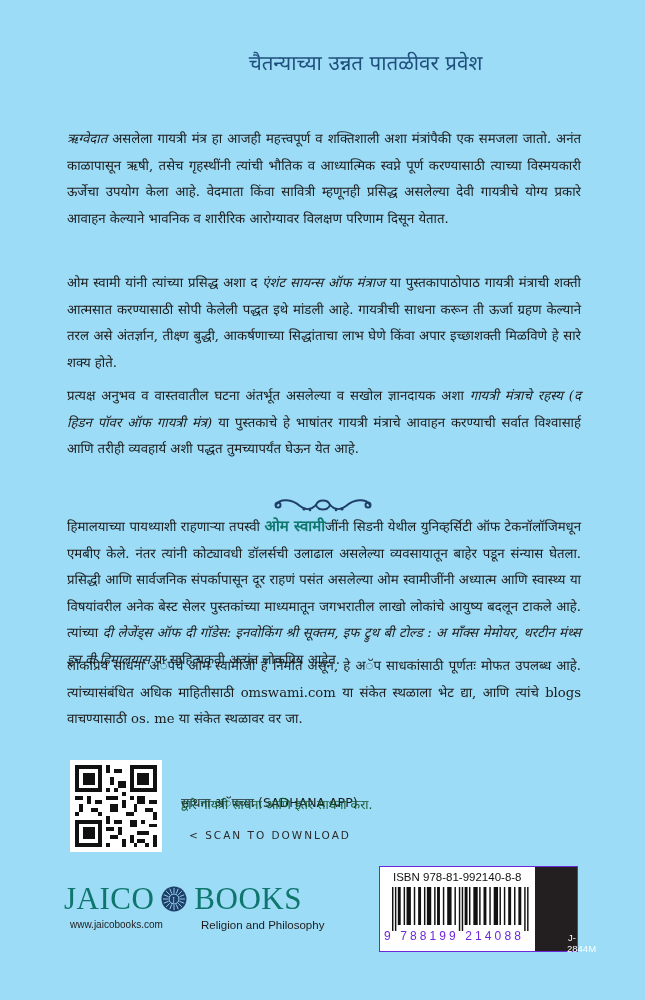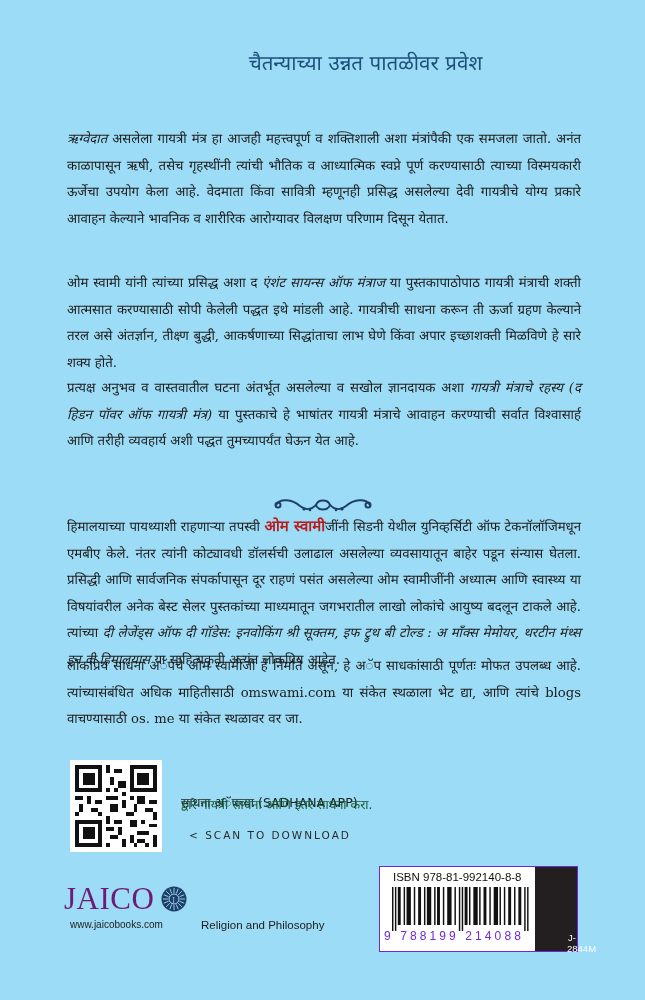--- a/index.html
+++ b/index.html
@@ -26,28 +26,28 @@
       left: 67px; width: 514px;
       font-family: "DejaVu Serif", serif;
       font-size: 13.2px;
       line-height: 26.5px;
       text-align: justify;
       color: #1c1c1c;
     }
     .body-text i, .body-text em { font-style: italic; }
     #p1 { top: 126px; }
     #p2 { top: 270px; }
-    #p3 { top: 375px; }
+    #p3 { top: 383px; }
     #p4 { top: 513px; }
     #p5 { top: 653px; }
     .ornament {
       position: absolute;
       left: 272px; top: 496px; width: 102px; height: 18px;
     }
-    .bold-name { font-weight: bold; color: #b91c1c; font-size: 15px; }
+    .bold-name { font-weight: bold; color: #0f766e; font-size: 15px; }
     .qr {
       position: absolute;
       left: 70px; top: 760px; width: 92px; height: 92px;
       background: #fff;
       padding: 5px;
     }
     .app-title {
       position: absolute;
       left: 181px; top: 774px;
       font-family: "DejaVu Sans", sans-serif;
@@ -70,21 +70,21 @@
       letter-spacing: 2px;
       color: #2a2a2a;
       margin-left: 8px;
     }
     .logo {
       position: absolute;
       left: 64px; top: 883px;
       display: flex; align-items: center;
       font-family: "Liberation Serif", serif;
       font-size: 31px;
-      color: #701a75;
+      color: #0f766e;
       letter-spacing: 0.5px;
       line-height: 1;
     }
     .logo .emblem { margin: 0 7px; width: 26px; height: 26px; }
     .site {
       position: absolute; left: 70px; top: 919px;
       font-family: "Liberation Sans", sans-serif;
       font-size: 10px; color: #1c1c1c;
     }
     .category {
@@ -250,20 +250,21 @@
         <line x1="8.8" y1="23.2" x2="10.7" y2="18.5"></line>
           <line x1="17.2" y1="23.2" x2="15.3" y2="18.5"></line>
         <line x1="2.8" y1="8.8" x2="7.5" y2="10.7"></line>
           <line x1="2.8" y1="17.2" x2="7.5" y2="15.3"></line>
         <line x1="23.2" y1="8.8" x2="18.5" y2="10.7"></line>
           <line x1="23.2" y1="17.2" x2="18.5" y2="15.3"></line>
       </g>
       <circle cx="13" cy="13" r="5" fill="#1f3f6b" stroke="#9DDCF6" stroke-width="1"></circle>
       <text x="13" y="16" text-anchor="middle" font-size="7" fill="#9DDCF6" font-family="DejaVu Serif, serif">J</text>
     </svg>
+    <span>BOOKS</span>
   </div>
 
   <a class="site">www.jaicobooks.com</a>
   <div class="category">Religion and Philosophy</div>
 
   <div class="barcode-box">
     <div class="bc-white">
       <div class="isbn">ISBN 978-81-992140-8-8</div>
       <svg class="bars" viewBox="0 0 95 44" preserveAspectRatio="none">
         <g fill="#111">

